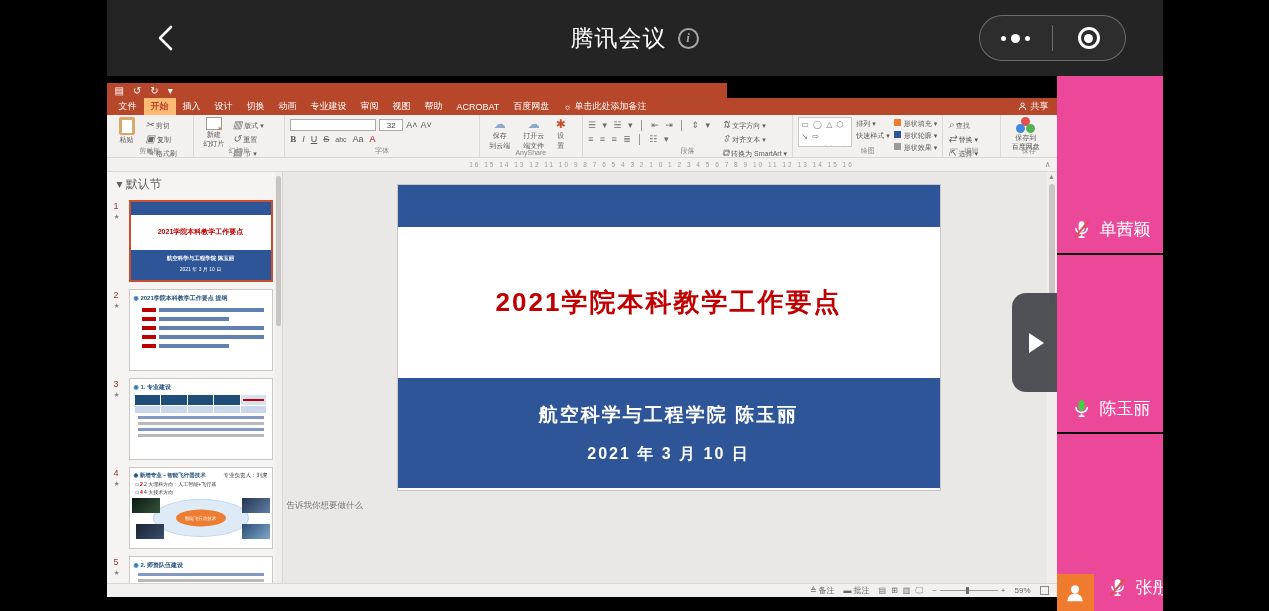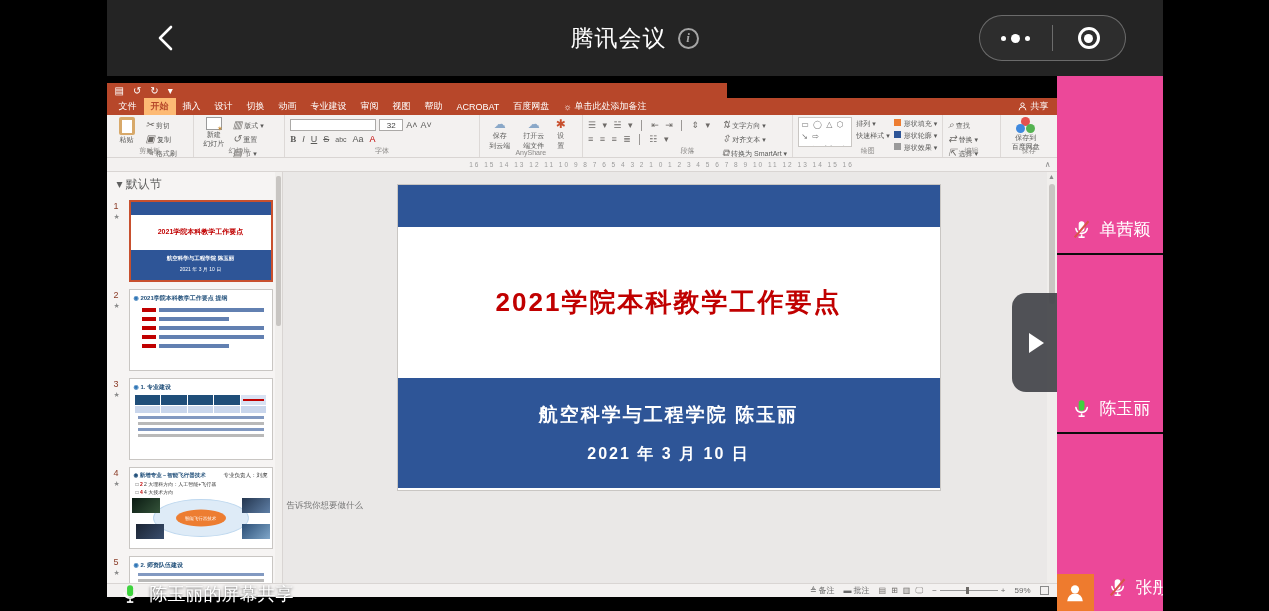--- a/index.html
+++ b/index.html
@@ -508,29 +508,20 @@
         </span>
         <span>59%</span>
         <span class="fitbox"></span>
       </div>
     </div>
 
     <div class="expand">
         <i></i>
       </div>
 
-    <div class="share-overlay">
-      <svg width="22" height="22" viewBox="0 0 24 24">
-        <rect x="8.8" y="2.5" width="6.6" height="12" rx="3.3" fill="#3ED33E"></rect>
-        <path d="M5.6 11 a6.6 6.6 0 0 0 13 0" fill="none" stroke="#fff" stroke-width="1.8" stroke-linecap="round"></path>
-        <line x1="12.1" y1="17.6" x2="12.1" y2="20.6" stroke="#fff" stroke-width="1.8"></line>
-        <line x1="8.6" y1="20.8" x2="15.6" y2="20.8" stroke="#fff" stroke-width="1.8"></line>
-      </svg>
-      <span>陈玉丽的屏幕共享</span>
-    </div>
   </div>
 
   <div class="sidebar">
 
     <div class="tile">
       <div class="avatar av1">
         <i class="cloud"></i>
           <i class="cloud c2"></i>
           <i class="fig"></i>
       </div>

